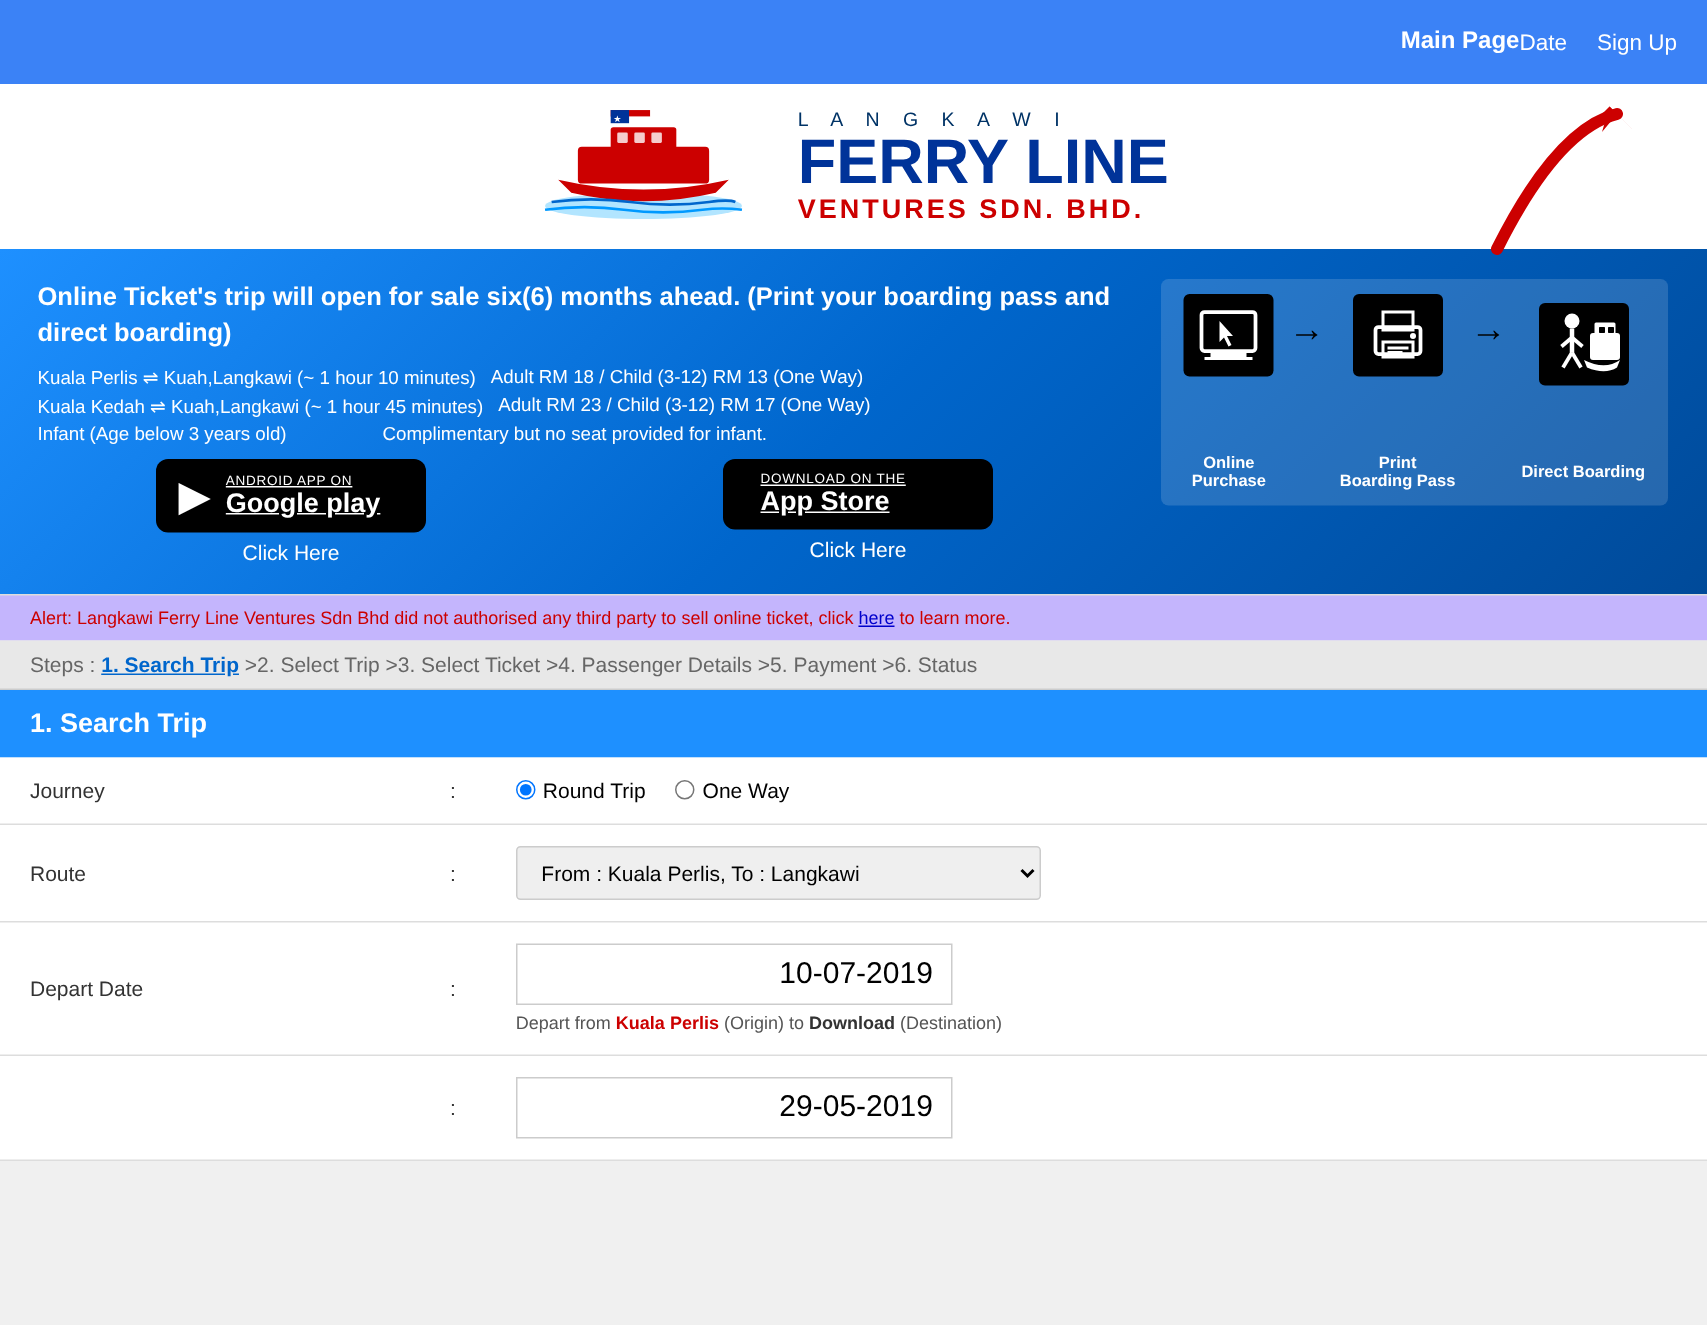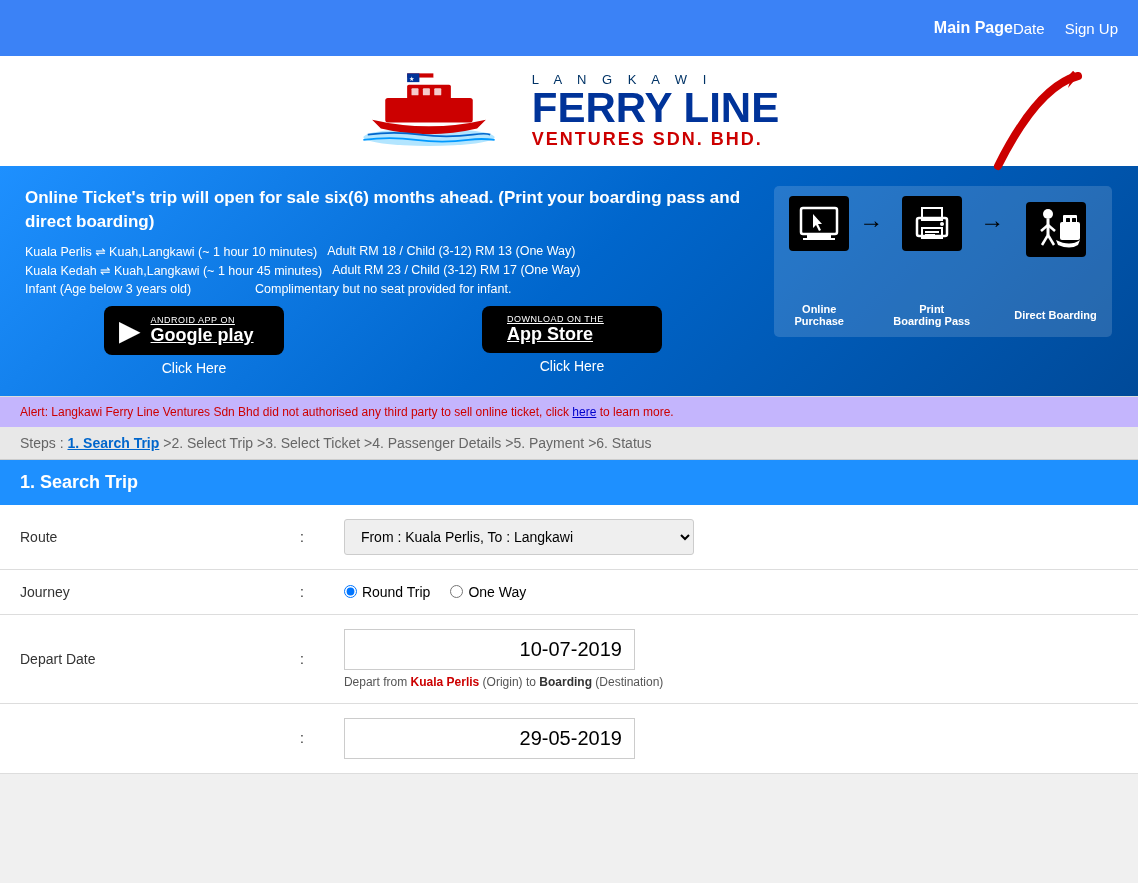--- a/index.html
+++ b/index.html
@@ -402,56 +402,56 @@
 
 <div class="search-trip-header">
   <span>1. Search Trip</span>
 </div>
 
 <div class="form-section">
   <table class="form-table">
 
     <tbody>
         <tr>
-      <td class="label-col">Route</td>
-      <td class="sep-col">:</td>
-      <td class="input-col">
-        <select class="route-select">
-          <option value="kp_lk">From : Kuala Perlis, To : Langkawi</option>
-          <option value="lk_kp">From : Langkawi, To : Kuala Perlis</option>
-          <option value="kk_lk">From : Kuala Kedah, To : Langkawi</option>
-          <option value="lk_kk">From : Langkawi, To : Kuala Kedah</option>
-        </select>
-      </td>
-    </tr>
-
-    <tr>
       <td class="label-col">Journey</td>
       <td class="sep-col">:</td>
       <td class="input-col">
         <div class="radio-group">
           <label class="radio-option">
             <input type="radio" name="journey" value="round_trip" checked="" style="">
             <span>Round Trip</span>
           </label>
           <label class="radio-option">
             <input type="radio" name="journey" value="one_way" style="">
             <span>One Way</span>
           </label>
         </div>
       </td>
     </tr>
 
     <tr>
+      <td class="label-col">Route</td>
+      <td class="sep-col">:</td>
+      <td class="input-col">
+        <select class="route-select">
+          <option value="kp_lk">From : Kuala Perlis, To : Langkawi</option>
+          <option value="lk_kp">From : Langkawi, To : Kuala Perlis</option>
+          <option value="kk_lk">From : Kuala Kedah, To : Langkawi</option>
+          <option value="lk_kk">From : Langkawi, To : Kuala Kedah</option>
+        </select>
+      </td>
+    </tr>
+
+    <tr>
       <td class="label-col">Depart Date</td>
       <td class="sep-col">:</td>
       <td class="input-col">
         <input type="text" class="date-input" value="10-07-2019" style="">
         <div class="depart-hint">
-          Depart from <strong>Kuala Perlis</strong> (Origin) to <b>Boarding</b> (Destination)
+          Depart from <strong>Kuala Perlis</strong> (Origin) to <b>Download</b> (Destination)
         </div>
       </td>
     </tr>
 
     <tr>
       <td class="label-col"></td>
       <td class="sep-col">:</td>
       <td class="input-col">
         <input type="text" class="date-input" value="29-05-2019" style="">
       </td>

